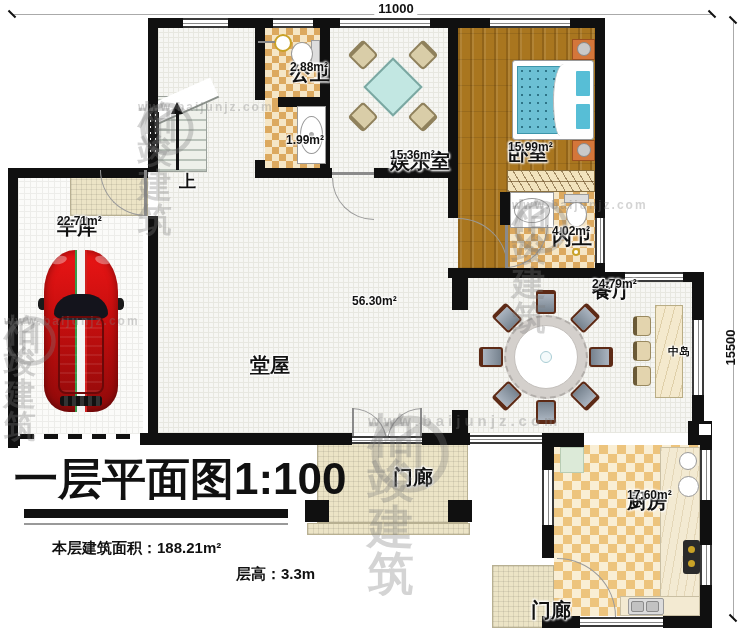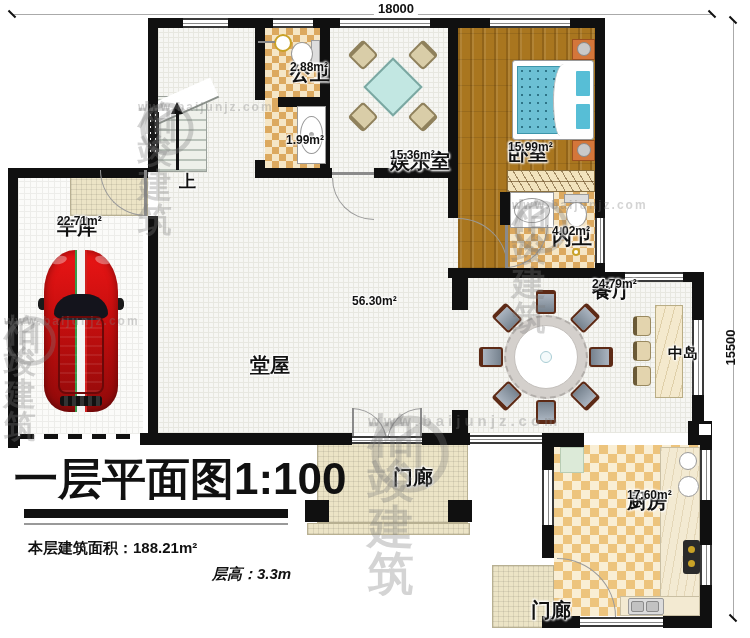--- a/index.html
+++ b/index.html
@@ -30,36 +30,36 @@
   .winv{background:#fff;border-left:2px solid #3a3a3a;border-right:2px solid #3a3a3a;
         background-image:linear-gradient(90deg,#888,#888);background-size:1px 100%;
         background-position:center;background-repeat:no-repeat;z-index:4;}
   .arc{border:0 solid #9a9a9a;z-index:4;background:transparent;}
   .leaf{background:#8a8a8a;z-index:4;}
   
   .rlabel{transform:translateX(-50%);text-align:center;z-index:6;white-space:nowrap;
      text-shadow:0 0 3px #fff,0 0 3px #fff,1px 1px 2px #fff,-1px -1px 2px #fff;}
   .rname{position:static;font-weight:bold;font-size:20px;}
   .rarea{position:static;font-weight:bold;font-size:12px;}
-  .sm .rname{font-size:15px;}
+  .sm .rname{font-size:11px;}
   
   .fx{z-index:3;}
   .white-fx{background:#fff;border:1px solid #9a9a9a;z-index:3;}
   
   .wm{display:flex;align-items:flex-start;gap:6px;z-index:7;pointer-events:none;
       color:rgba(125,125,125,.33);}
   .wm .chars{position:static;font-weight:bold;letter-spacing:4px;line-height:1;}
   .wm .url{position:static;font-weight:bold;letter-spacing:2px;}
   .wm svg{position:static;}
   
   .dim{z-index:8;font-size:13px;font-weight:bold;}
   .dimline{background:#aaa;z-index:8;}
   .tick{width:10px;height:2px;background:#111;transform:rotate(45deg);z-index:8;}
   
-  .stat{z-index:6;font-size:15px;font-weight:bold;white-space:nowrap;}
+  .stat{z-index:6;font-size:15px;font-weight:bold;white-space:nowrap;margin-left:24px;}
 </style>
 </head>
 <body>
 
 <div id="plan">
 
   <div class="grid" style="left:158px;top:28px;width:447px;height:405px;"></div>
   <div class="grid" style="left:605px;top:282px;width:87px;height:151px;"></div>
   <div class="grid-lt" style="left:18px;top:178px;width:125px;height:256px;"></div>
   <div class="checker-k" style="left:554px;top:445px;width:146px;height:171px;"></div>
@@ -332,29 +332,29 @@
       <div class="url" style="font-size:15px;letter-spacing:4px;">www.baijunjz.com</div>
     </div>
   </div>
 
   <div class="dimline" style="left:12px;top:14px;width:700px;height:1px;"></div>
   <div class="dimline" style="left:733px;top:20px;width:1px;height:600px;"></div>
   <div class="tick" style="left:7px;top:13px;"></div>
   <div class="tick" style="left:707px;top:13px;"></div>
   <div class="tick" style="left:728px;top:19px;"></div>
   <div class="tick" style="left:728px;top:617px;"></div>
-  <div class="dim" style="left:396px;top:1px;transform:translateX(-50%);background:#fff;padding:0 4px;">18000</div>
+  <div class="dim" style="left:396px;top:1px;transform:translateX(-50%);background:#fff;padding:0 4px;">11000</div>
   <div class="dim" style="left:712px;top:340px;transform:rotate(-90deg);transform-origin:center;">15500</div>
 
   <div style="left:14px;top:450px;z-index:6;font-size:44px;font-weight:bold;white-space:nowrap;">
     <span style="position:static;font-family:Liberation Serif, serif;">一层平面图</span><span style="position:static;">1:100</span>
   </div>
   <div style="left:24px;top:509px;width:264px;height:9px;background:#111;z-index:6;"></div>
   <div style="left:24px;top:523px;width:264px;height:2px;background:#999;z-index:6;"></div>
 
   <div class="stat" style="left:28px;top:539px;">
     <span style="position:static;">本层建筑面积：</span><span style="position:static;">188.21m²</span>
   </div>
-  <div class="stat" style="left:212px;top:565px;font-style:italic;">
+  <div class="stat" style="left:212px;top:565px;">
     <span style="position:static;">层高：</span><span style="position:static;">3.3m</span>
   </div>
 
 </div>
 
 </body></html>

